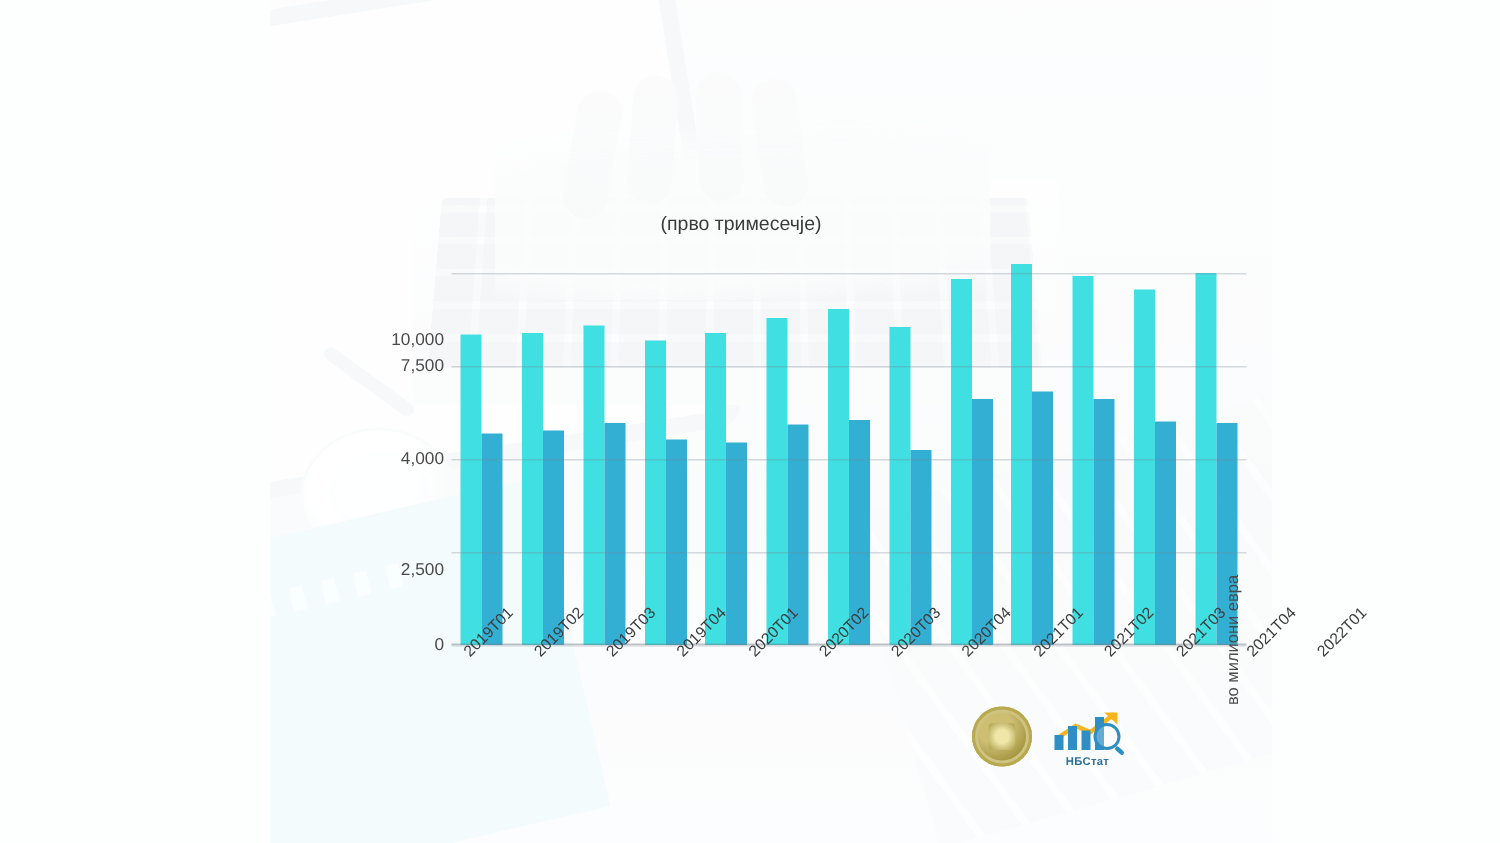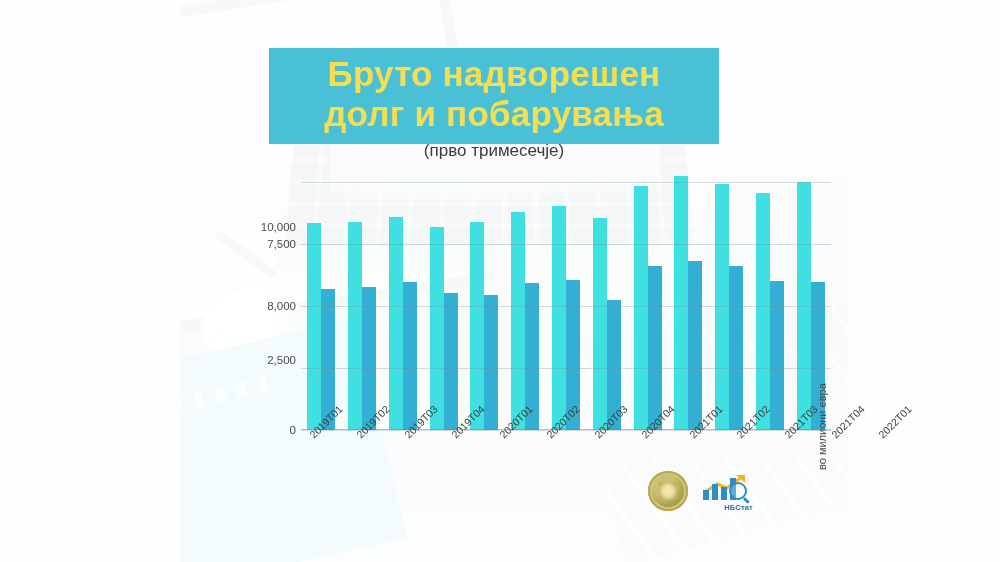--- a/index.html
+++ b/index.html
@@ -88,21 +88,21 @@
     position:absolute;left:269px;top:48px;width:450px;
     background:#49c0d6;padding:6px 10px 10px 10px;box-sizing:border-box;
     text-align:center;
   }
   .titleband .tline{
     color:#f6de52;font-weight:bold;font-size:35px;line-height:40px;
     letter-spacing:.2px;white-space:nowrap;
   }
   .subtitle{
     position:absolute;left:269px;top:141px;width:450px;text-align:center;
-    font-size:17px;color:#3b3b3b;
+    font-size:13px;color:#3b3b3b;
   }
 
   
   .chart{position:absolute;left:180px;top:170px;width:668px;height:320px;}
   .plot{position:absolute;left:121px;top:12px;width:530px;height:248px;}
   .gridline{position:absolute;left:0;width:100%;height:1px;background:rgba(120,135,145,.30);}
   .axisline{position:absolute;left:0;bottom:0;width:100%;height:1px;background:rgba(110,125,135,.45);}
   .ytick{
     position:absolute;right:0;font-size:11.5px;color:#4a4a4a;
     transform:translateY(-50%);white-space:nowrap;
@@ -147,21 +147,21 @@
   }
   .seal::after{
     content:"";position:absolute;left:50%;top:50%;width:18px;height:18px;
     transform:translate(-50%,-50%);border-radius:3px;
     background:radial-gradient(circle,#efe6a8 0 35%,#a89a46 100%);
   }
   .nbstat{position:relative;width:56px;height:42px;}
   .nb-bar{position:absolute;bottom:12px;width:6px;background:#2f8fc4;}
   .nb-arrow{position:absolute;left:6px;top:4px;width:44px;height:20px;}
   .nb-text{
-    position:absolute;left:0;bottom:0;width:56px;text-align:right;
+    position:absolute;left:0;bottom:0;width:56px;text-align:center;
     font-size:7.5px;color:#2f6f9c;font-weight:bold;letter-spacing:.2px;
   }
   .nb-lens{
     position:absolute;right:6px;bottom:12px;width:14px;height:14px;border-radius:50%;
     border:2px solid #2f8fc4;background:rgba(255,255,255,.25);
   }
   .nb-lens::after{
     content:"";position:absolute;right:-5px;bottom:-3px;width:7px;height:2.5px;
     background:#2f8fc4;transform:rotate(42deg);border-radius:2px;
   }
@@ -183,32 +183,28 @@
     <div class="finger" style="left:325px;top:52px;transform:rotate(-8deg);"></div>
     <div class="pen"></div>
     <div class="cup"></div>
     <div class="cupin"></div>
     <div class="notepad"></div>
     <div class="spiral"></div>
     <div class="keys2"></div>
     <div class="wash"></div>
   </div>
 
-  <div class="titleband">
-    <div class="tline">Бруто надворешен</div>
-    <div class="tline">долг и побарувања</div>
-  </div>
   <div class="subtitle">(прво тримесечје)</div>
 
   <div class="chart">
     <div class="yticks">
         <div class="ytick" style="top: 0px; margin-top: 45px;">10,000</div>
         <div class="ytick" style="top: 62px;">7,500</div>
-        <div class="ytick" style="top: 124px;">8,000</div>
-        <div class="ytick" style="top: 178px;">2,500</div>
+        <div class="ytick" style="top: 124px;">4,000</div>
+        <div class="ytick" style="top: 198px;">2,500</div>
         <div class="ytick" style="top: 248px;">0</div>
       </div>
     <div class="plot">
       <div class="bars">
           <div class="group">
             <div class="bar debt" title="бруто надворешен долг 2019Т01: 8330" style="height: 206.584px; background: rgb(63, 223, 226);"></div>
             <div class="bar claims" title="бруто надворешни побарувања 2019Т01: 5670" style="height: 140.616px; background: rgb(51, 175, 212);"></div>
           </div>
           <div class="group">
             <div class="bar debt" title="бруто надворешен долг 2019Т02: 8380" style="height: 207.824px; background: rgb(63, 223, 226);"></div>

